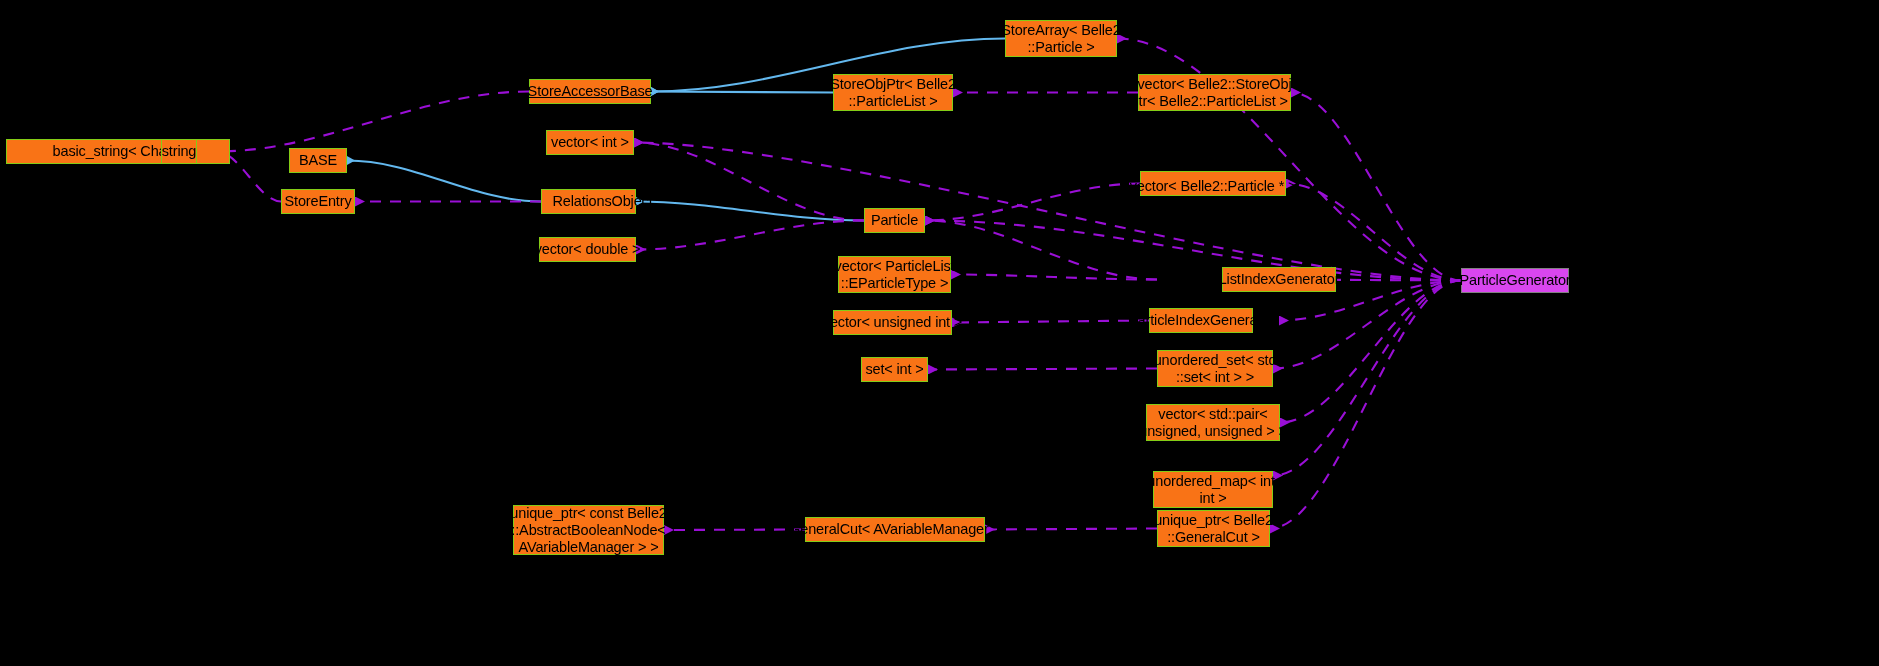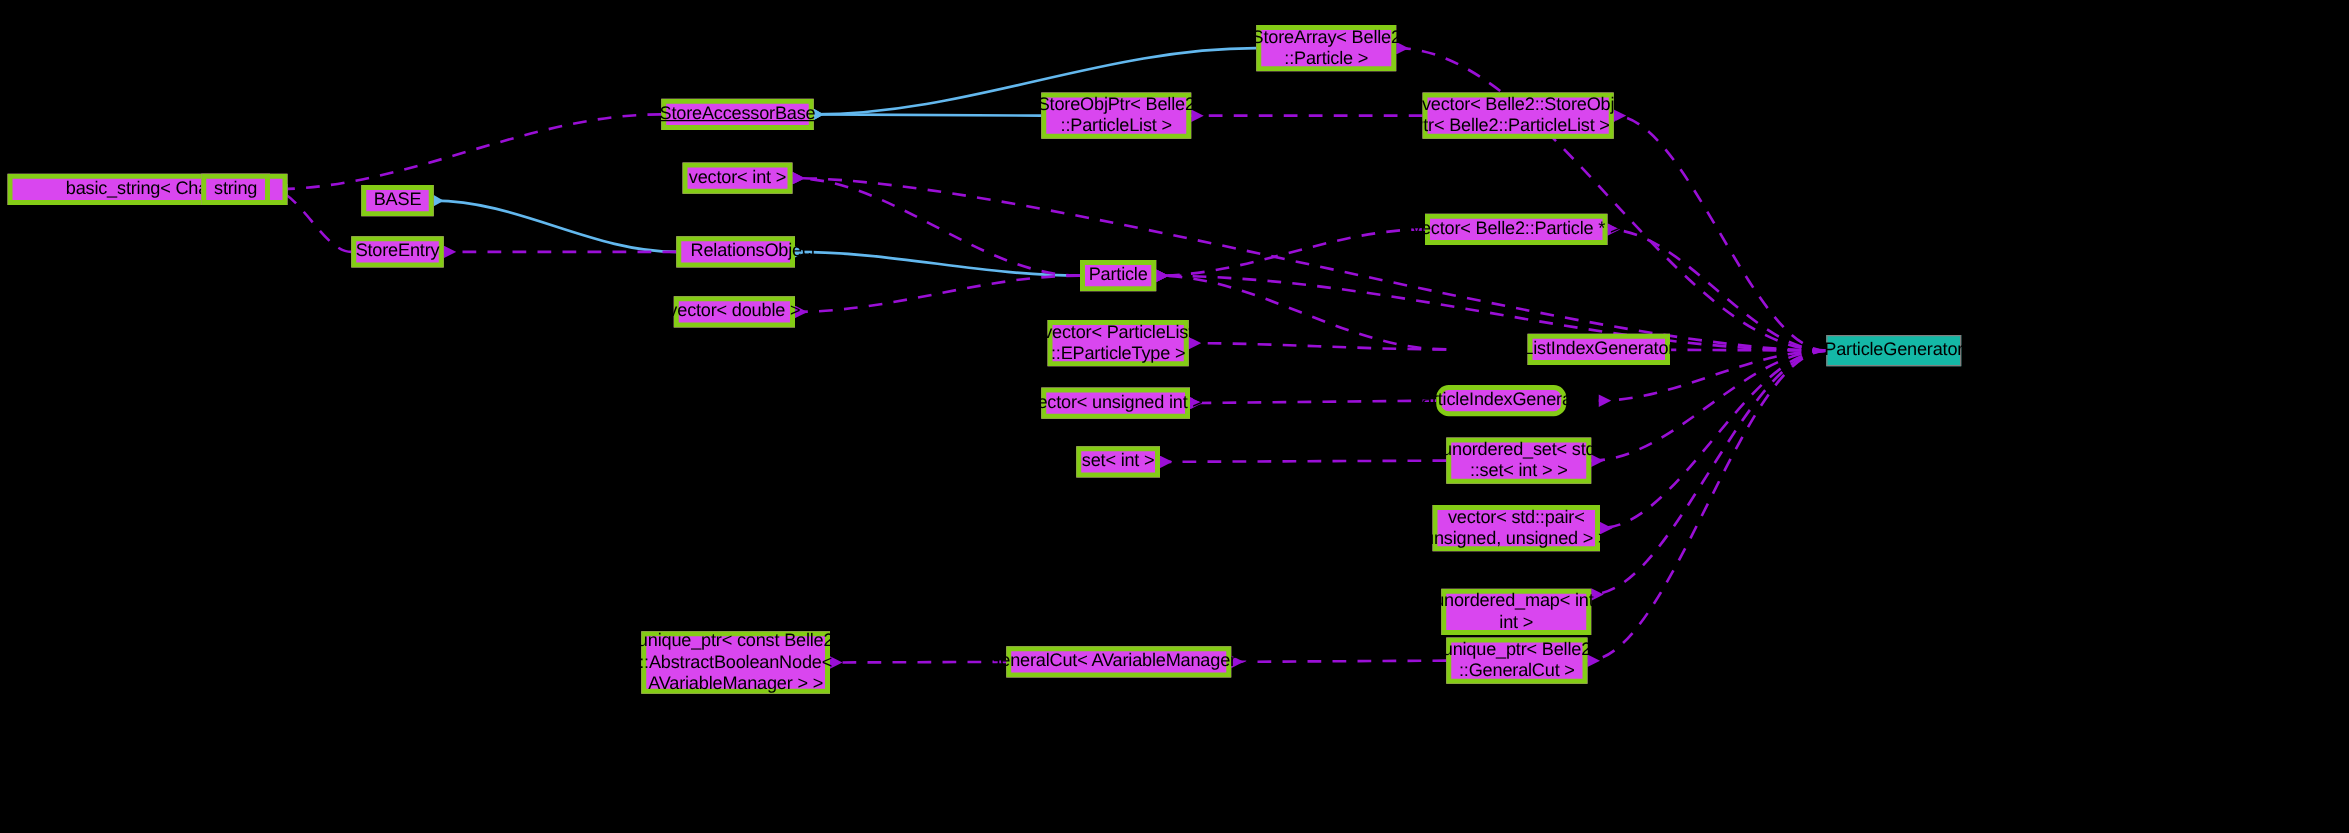--- a/index.html
+++ b/index.html
@@ -20,35 +20,35 @@
     position: absolute;
     left: 0;
     top: 0;
     width: 1879px;
     height: 666px;
     pointer-events: none;
   }
   .node {
     position: absolute;
     box-sizing: border-box;
-    background: #d946ef;
-    border: 4px solid #84cc16;
+    background: #f97316;
+    border: 1px solid #84cc16;
     color: #000000;
     font-size: 14.5px;
     line-height: 17px;
     text-align: center;
     display: flex;
     align-items: center;
     justify-content: center;
     white-space: pre;
     z-index: 5;
     letter-spacing: -0.15px;
   }
   .node.focus {
-    background: #14b8a6;
+    background: #d946ef;
     border: 1px solid #808080;
   }
   .node-label {
     display: block;
     white-space: pre;
   }
 </style>
 </head>
 <body>
 
@@ -89,42 +89,42 @@
         <path d="M 1461,280.5 C 1397.3,280.5 1342.7,320.5 1279,320.5" fill="none" stroke="#9a0fd6" stroke-width="2.1" stroke-dasharray="11,9" marker-end="url(#arrow-usage)"></path>
         <path d="M 1461,280.5 C 1395.2,280.5 1338.8,368.5 1273,368.5" fill="none" stroke="#9a0fd6" stroke-width="2.1" stroke-dasharray="11,9" marker-end="url(#arrow-usage)"></path>
         <path d="M 1461,280.5 C 1397.65,280.5 1343.35,422.5 1280,422.5" fill="none" stroke="#9a0fd6" stroke-width="2.1" stroke-dasharray="11,9" marker-end="url(#arrow-usage)"></path>
         <path d="M 1461,280.5 C 1395.2,280.5 1338.8,475.5 1273,475.5" fill="none" stroke="#9a0fd6" stroke-width="2.1" stroke-dasharray="11,9" marker-end="url(#arrow-usage)"></path>
         <path d="M 1461,280.5 C 1394.15,280.5 1336.85,528.5 1270,528.5" fill="none" stroke="#9a0fd6" stroke-width="2.1" stroke-dasharray="11,9" marker-end="url(#arrow-usage)"></path>
         <path d="M 1461,280.5 C 1273.4,280.5 1112.6,220.5 925,220.5" fill="none" stroke="#9a0fd6" stroke-width="2.1" stroke-dasharray="11,9" marker-end="url(#arrow-usage)"></path>
       </g>
   </svg>
   <div id="nodes-group">
       <div class="node" style="left: 6px; top: 139px; width: 224px; height: 25px;"><span class="node-label">basic_string&lt; Char &gt;</span></div>
-      <div class="node" style="left: 161px; top: 139px; width: 55px; height: 25px;"><span class="node-label">string</span></div>
+      <div class="node" style="left: 161px; top: 139px; width: 36px; height: 25px;"><span class="node-label">string</span></div>
       <div class="node" style="left: 289px; top: 148px; width: 58px; height: 25px;"><span class="node-label">BASE</span></div>
       <div class="node" style="left: 281px; top: 189px; width: 74px; height: 25px;"><span class="node-label">StoreEntry</span></div>
       <div class="node" style="left: 529px; top: 79px; width: 122px; height: 25px; text-decoration: underline;"><span class="node-label">StoreAccessorBase</span></div>
       <div class="node" style="left: 546px; top: 130px; width: 88px; height: 25px;"><span class="node-label">vector&lt; int &gt;</span></div>
       <div class="node" style="left: 541px; top: 189px; width: 95px; height: 25px; padding-left: 28px;"><span class="node-label">RelationsObject</span></div>
       <div class="node" style="left: 539px; top: 237px; width: 97px; height: 25px;"><span class="node-label">vector&lt; double &gt;</span></div>
       <div class="node" style="left: 833px; top: 74px; width: 120px; height: 37px;"><span class="node-label">StoreObjPtr&lt; Belle2
 ::ParticleList &gt;</span></div>
       <div class="node" style="left: 864px; top: 208px; width: 61px; height: 25px;"><span class="node-label">Particle</span></div>
       <div class="node" style="left: 838px; top: 256px; width: 113px; height: 37px;"><span class="node-label">vector&lt; ParticleList
 ::EParticleType &gt;</span></div>
       <div class="node" style="left: 833px; top: 310px; width: 119px; height: 25px;"><span class="node-label">vector&lt; unsigned int &gt;</span></div>
       <div class="node" style="left: 861px; top: 357px; width: 67px; height: 25px;"><span class="node-label">set&lt; int &gt;</span></div>
       <div class="node" style="left: 805px; top: 517px; width: 180px; height: 25px;"><span class="node-label">GeneralCut&lt; AVariableManager &gt;</span></div>
       <div class="node" style="left: 1005px; top: 20px; width: 112px; height: 37px;"><span class="node-label">StoreArray&lt; Belle2
 ::Particle &gt;</span></div>
       <div class="node" style="left: 1138px; top: 74px; width: 153px; height: 37px;"><span class="node-label">vector&lt; Belle2::StoreObj
 Ptr&lt; Belle2::ParticleList &gt; &gt;</span></div>
       <div class="node" style="left: 1140px; top: 171px; width: 146px; height: 25px; align-items: flex-end;"><span class="node-label">vector&lt; Belle2::Particle * &gt;</span></div>
       <div class="node" style="left: 1222px; top: 267px; width: 114px; height: 25px;"><span class="node-label">ListIndexGenerator</span></div>
-      <div class="node" style="left: 1149px; top: 308px; width: 104px; height: 25px; border-radius: 10px;"><span class="node-label">ParticleIndexGenerator</span></div>
+      <div class="node" style="left: 1149px; top: 308px; width: 104px; height: 25px;"><span class="node-label">ParticleIndexGenerator</span></div>
       <div class="node" style="left: 1157px; top: 350px; width: 116px; height: 37px;"><span class="node-label">unordered_set&lt; std
 ::set&lt; int &gt; &gt;</span></div>
       <div class="node" style="left: 1146px; top: 404px; width: 134px; height: 37px;"><span class="node-label">vector&lt; std::pair&lt;
 unsigned, unsigned &gt; &gt;</span></div>
       <div class="node" style="left: 1153px; top: 471px; width: 120px; height: 37px; text-align: center;"><span class="node-label">unordered_map&lt; int,
 int &gt;</span></div>
       <div class="node" style="left: 1157px; top: 510px; width: 113px; height: 37px; text-align: center;"><span class="node-label">unique_ptr&lt; Belle2
 ::GeneralCut &gt;</span></div>
       <div class="node" style="left: 513px; top: 505px; width: 151px; height: 50px;"><span class="node-label">unique_ptr&lt; const Belle2
 ::AbstractBooleanNode&lt;

